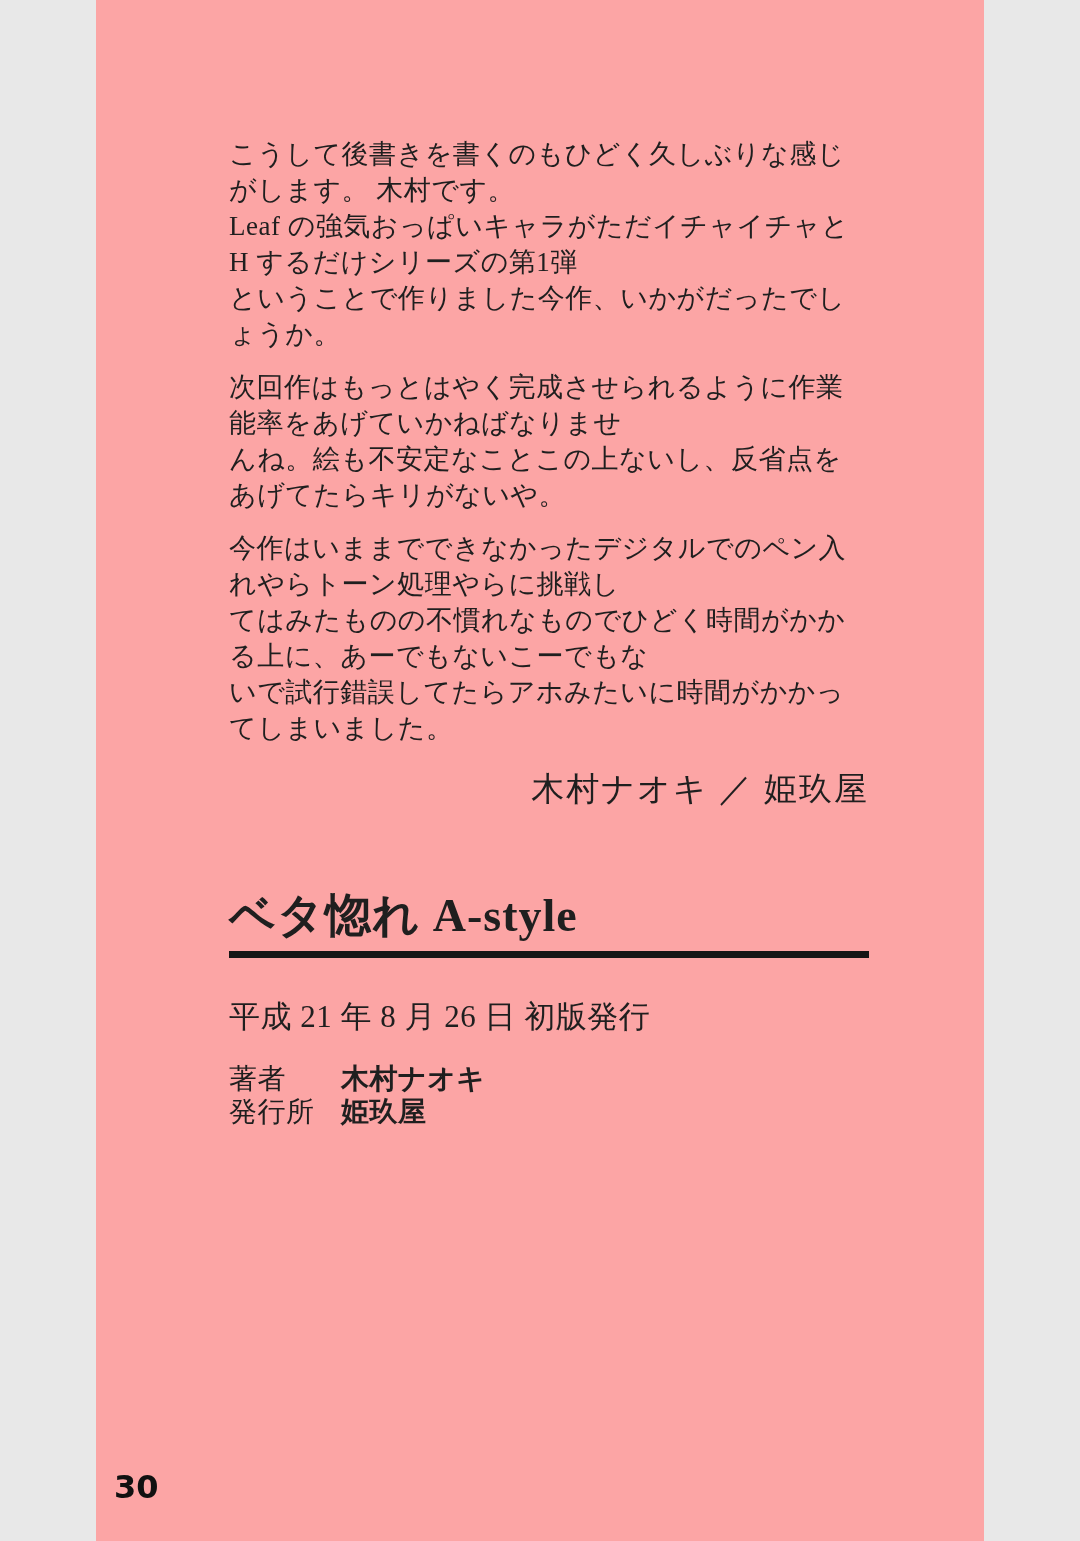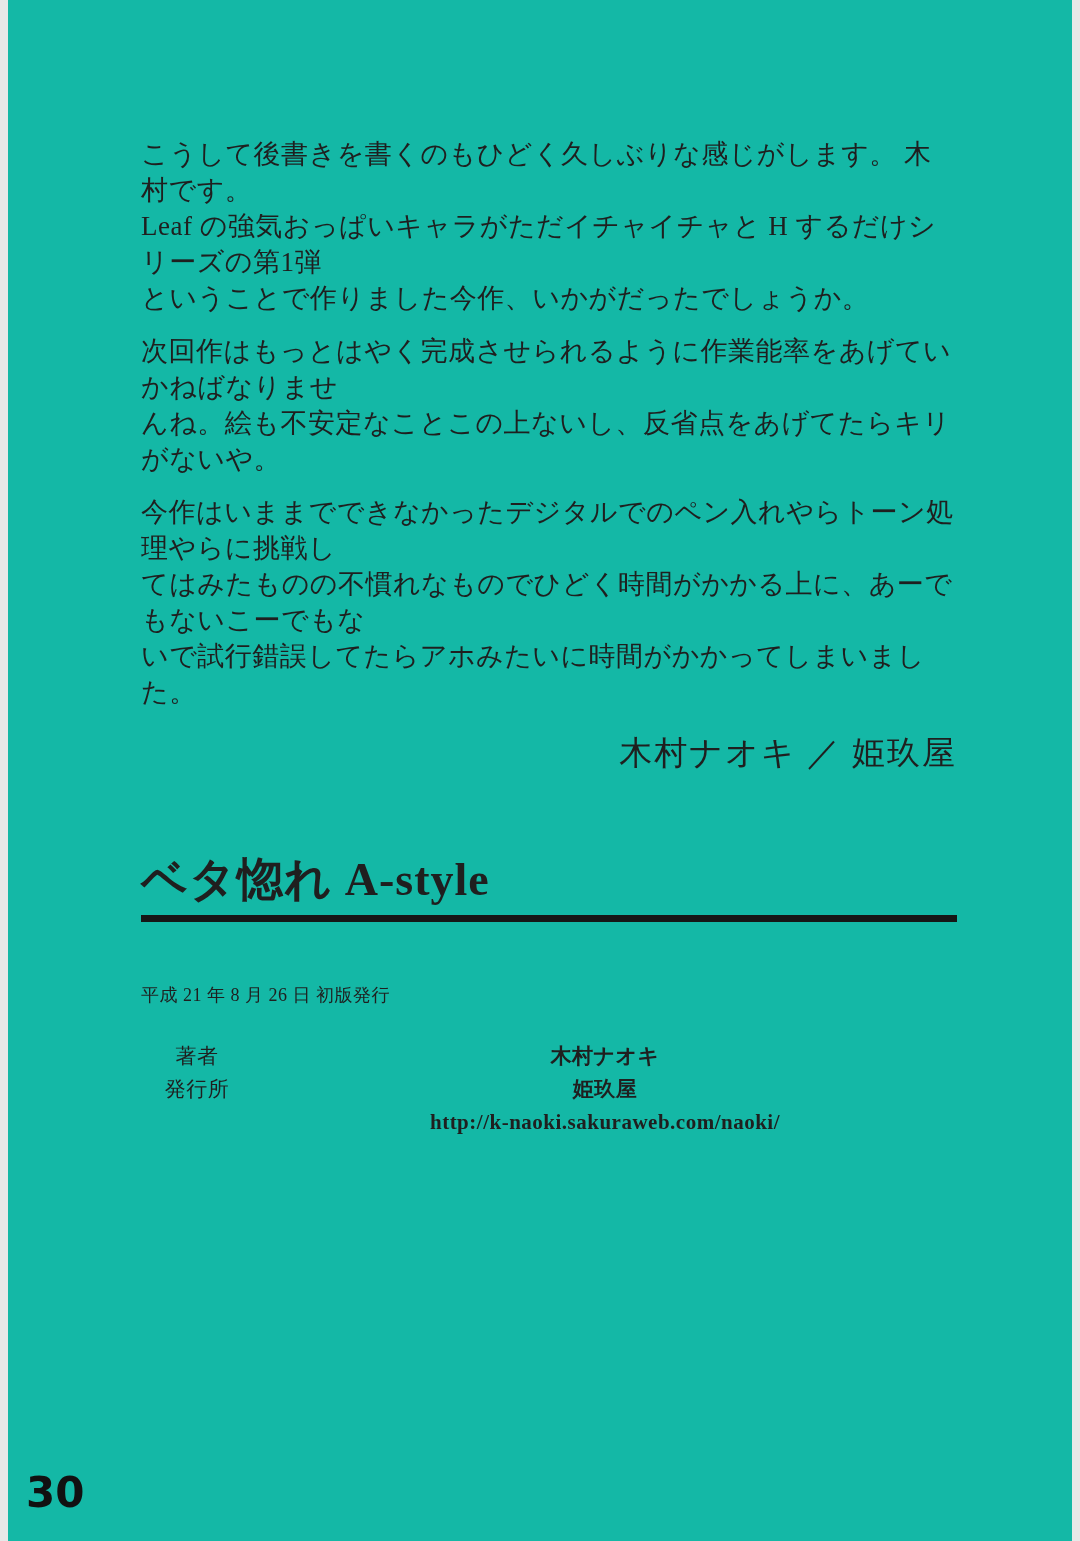--- a/index.html
+++ b/index.html
@@ -2,24 +2,24 @@
 <html><head>
 <meta charset="utf-8">
 <style>
   html, body {
     margin: 0;
     padding: 0;
     background: #e8e8e8;
   }
   .page {
     position: relative;
-    width: 1064px;
+    width: 888px;
     height: 1541px;
     margin: 0 auto;
-    background: #14b8a6;
+    background: #fca5a5;
     color: #1f1f1f;
     font-family: "Liberation Serif", "DejaVu Serif", serif;
     overflow: hidden;
     box-sizing: border-box;
   }
   .content {
     box-sizing: border-box;
     padding: 136px 115px 0 133px;
   }
   .para {
@@ -46,51 +46,50 @@
   .rule {
     height: 7px;
     background: #161616;
     border: none;
     margin: 0;
   }
   .rule-title {
     margin-top: 6px;
   }
   .edition-date {
-    margin-top: 55px;
-    font-size: 18px;
+    margin-top: 41px;
+    font-size: 31px;
     line-height: 36px;
     letter-spacing: 0.5px;
     font-family: Liberation Serif, serif;
   }
   .colophon-rows {
     margin-top: 27px;
   }
   .colophon-row {
     display: flex;
-    font-size: 21px;
+    font-size: 28px;
     line-height: 33px;
     letter-spacing: 0.5px;
-    text-align: center;
   }
   .colophon-row .label {
     width: 112px;
     flex: 0 0 112px;
   }
   .colophon-row .value {
     flex: 1;
     font-weight: bold;
   }
   .page-number {
     position: absolute;
     left: 18px;
     top: 1468px;
     font-family: "DejaVu Sans", "Liberation Sans", sans-serif;
     font-weight: bold;
-    font-size: 42px;
+    font-size: 32px;
     color: #111;
   }
 </style>
 </head>
 <body>
 
 <div class="page">
   <div class="content">
 
     <p class="para">こうして後書きを書くのもひどく久しぶりな感じがします。 木村です。
@@ -117,21 +116,20 @@
       <div class="colophon-row">
         <span class="label">著者</span>
         <span class="value">木村ナオキ</span>
       </div>
       <div class="colophon-row">
         <span class="label">発行所</span>
         <span class="value">姫玖屋</span>
       </div>
       <div class="colophon-row">
         <span class="label"></span>
-        <span class="value">http://k-naoki.sakuraweb.com/naoki/</span>
       </div>
       <div class="colophon-row">
         <span class="label"></span>
       </div>
     </div>
 
   </div>
 
   <div class="page-number">30</div>
 </div>

